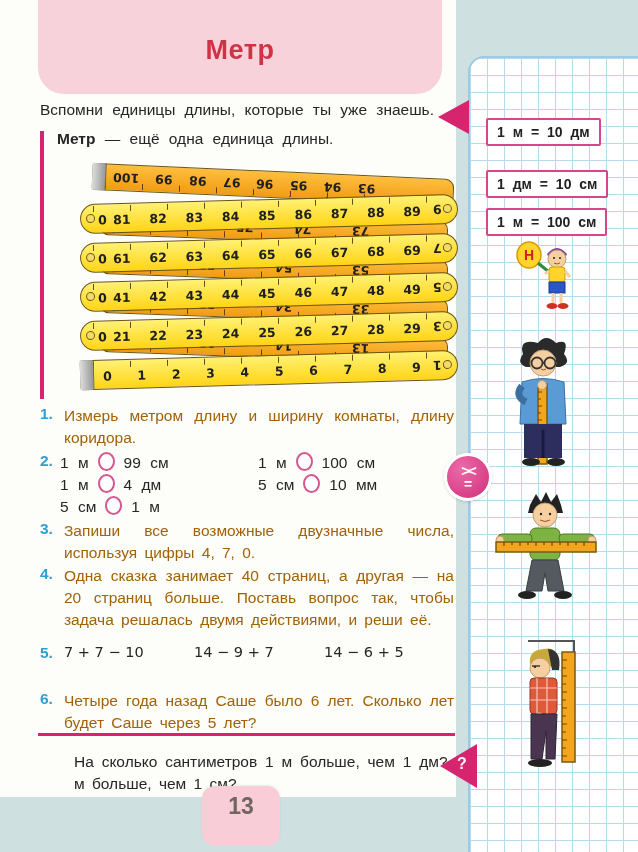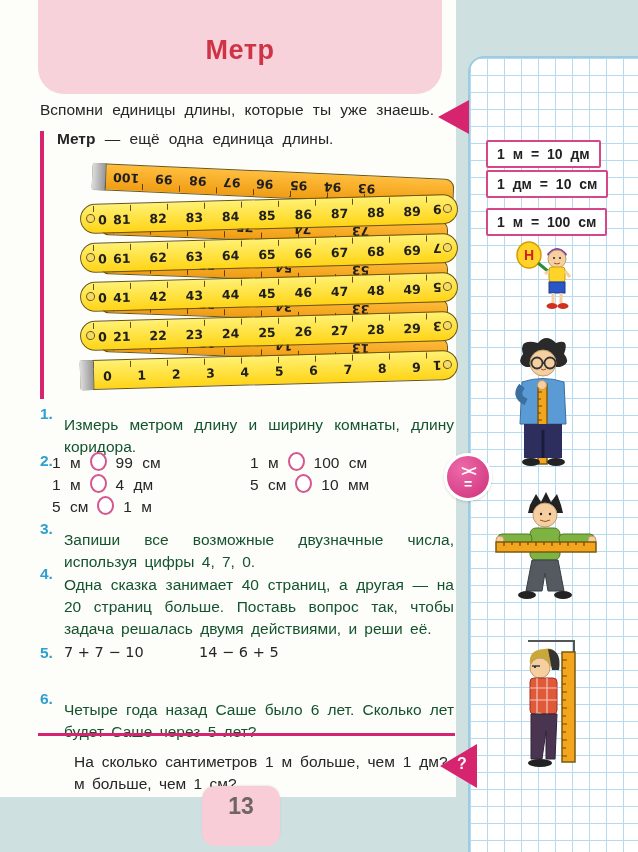--- a/index.html
+++ b/index.html
@@ -36,23 +36,23 @@
   .end-label.el-left{left:17px;top:50%;transform:translateY(-42%);}
   .end-label.el-right{right:15px;top:50%;transform:translateY(-50%) rotate(180deg);}
   .rivet{position:absolute;width:7px;height:7px;border-radius:50%;background:#f3da6a;
          border:1.5px solid #6b5510;top:50%;margin-top:-5px;}
   .r-left{left:5px;}.r-right{right:5px;}
   .metal-cap{position:absolute;left:-1px;top:-1px;bottom:-1px;width:13px;
              background:linear-gradient(90deg,#dedede,#979797);border-right:1px solid #666;}
   
   .exercise{position:absolute;left:40px;width:414px;list-style:none;margin:0;padding:0;}
   .ex-num{position:absolute;left:0;top:0;font-size:15.5px;font-weight:bold;color:#2f9fd0;}
-  .ex-text{margin:9px 0 0 24px;font-size:15.5px;line-height:22px;color:#14532d;
+  .ex-text{margin:0 0 0 24px;font-size:15.5px;line-height:22px;color:#a16207;
            text-align:justify;word-spacing:3px;}
-  #ex2-grid{display:flex;margin-left:12px;}
+  #ex2-grid{display:flex;margin-left:20px;}
   .cmp-col{width:198px;}
   .cmp-col + .cmp-col{flex:1;}
   .cmp-row{height:22px;font-size:15.5px;color:#262626;word-spacing:5px;white-space:nowrap;}
   .cmp-circle{display:inline-block;width:13px;height:15px;border:2px solid #d6568e;
               border-radius:50%;vertical-align:-3px;margin:0 9px;background:#fff;}
   #ex5-grid{margin-left:24px;}
   .expr-row{display:flex;height:22px;}
   .expr{width:135px;font-size:15.5px;color:#262626;font-family:"DejaVu Sans",sans-serif;font-size:14.5px;}
   .divider{position:absolute;left:38px;top:733px;width:417px;height:3px;background:#d6246e;}
   .footer-q{position:absolute;left:64px;top:741px;width:390px;margin:10px;font-size:15.5px;line-height:22px;
@@ -263,36 +263,37 @@
     <li class="exercise" style="top:565px">
       <span class="ex-num">4.</span>
       <p class="ex-text">Одна сказка занимает 40 страниц, а другая — на 20 страниц больше. Поставь вопрос так, чтобы задача решалась двумя действиями, и реши её.</p>
     </li>
 
     <li class="exercise" style="top:644px">
       <span class="ex-num">5.</span>
       <div id="ex5-grid">
           <div class="expr-row">
             <span class="expr">7 + 7 − 10</span>
+            <span class="expr">14 − 9 + 7</span>
             <span class="expr">14 − 6 + 5</span>
           </div>
         </div>
     </li>
 
     <li class="exercise" style="top:690px">
       <span class="ex-num">6.</span>
       <p class="ex-text">Четыре года назад Саше было 6 лет. Сколько лет будет Саше через 5 лет?</p>
     </li>
 
     <div class="divider"></div>
     <p class="footer-q">На сколько сантиметров 1 м больше, чем 1 дм? 1 м больше, чем 1 см?</p>
   </div>
 
   <div class="grid-paper" id="grid-paper">
-      <div class="formula-box" style="top: 82px;">1 м = 10 дм</div>
+      <div class="formula-box" style="top: 60px;">1 м = 10 дм</div>
       <div class="formula-box" style="top: 112px;">1 дм = 10 см</div>
       <div class="formula-box" style="top: 150px;">1 м = 100 см</div>
     </div>
 
   <svg class="illu" style="left:512px;top:240px" width="66" height="78" viewBox="0 0 66 78">
     <ellipse cx="17" cy="15" rx="12" ry="13" fill="#ffd42a" stroke="#d89b00" stroke-width="1.5"></ellipse>
     <text x="17" y="20" font-size="14" font-weight="bold" fill="#d02020" text-anchor="middle">Н</text>
     <line x1="26" y1="23" x2="37" y2="32" stroke="#2e8b3a" stroke-width="3"></line>
     <path d="M35 14 Q45 2 55 14 L53 18 Q45 10 37 18 Z" fill="#7a3f9e"></path>
     <circle cx="45" cy="19" r="9" fill="#f6cfa0" stroke="#c09b70"></circle>

